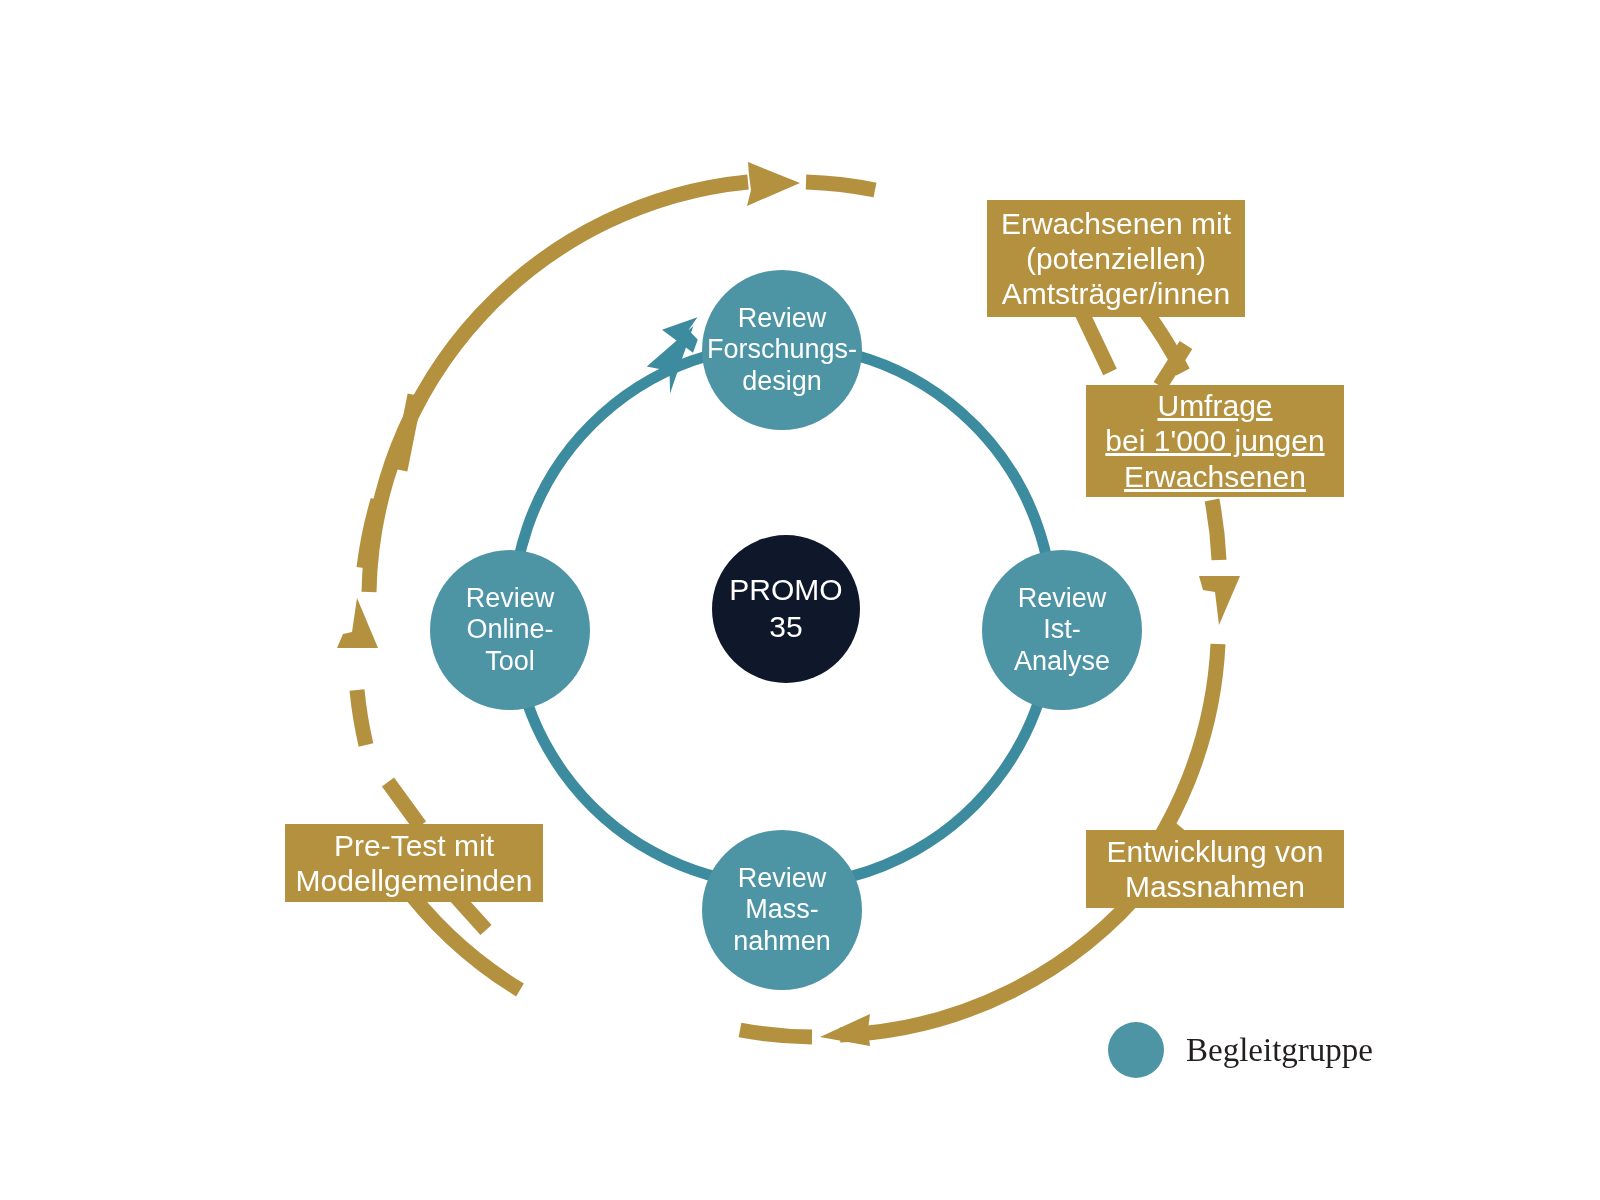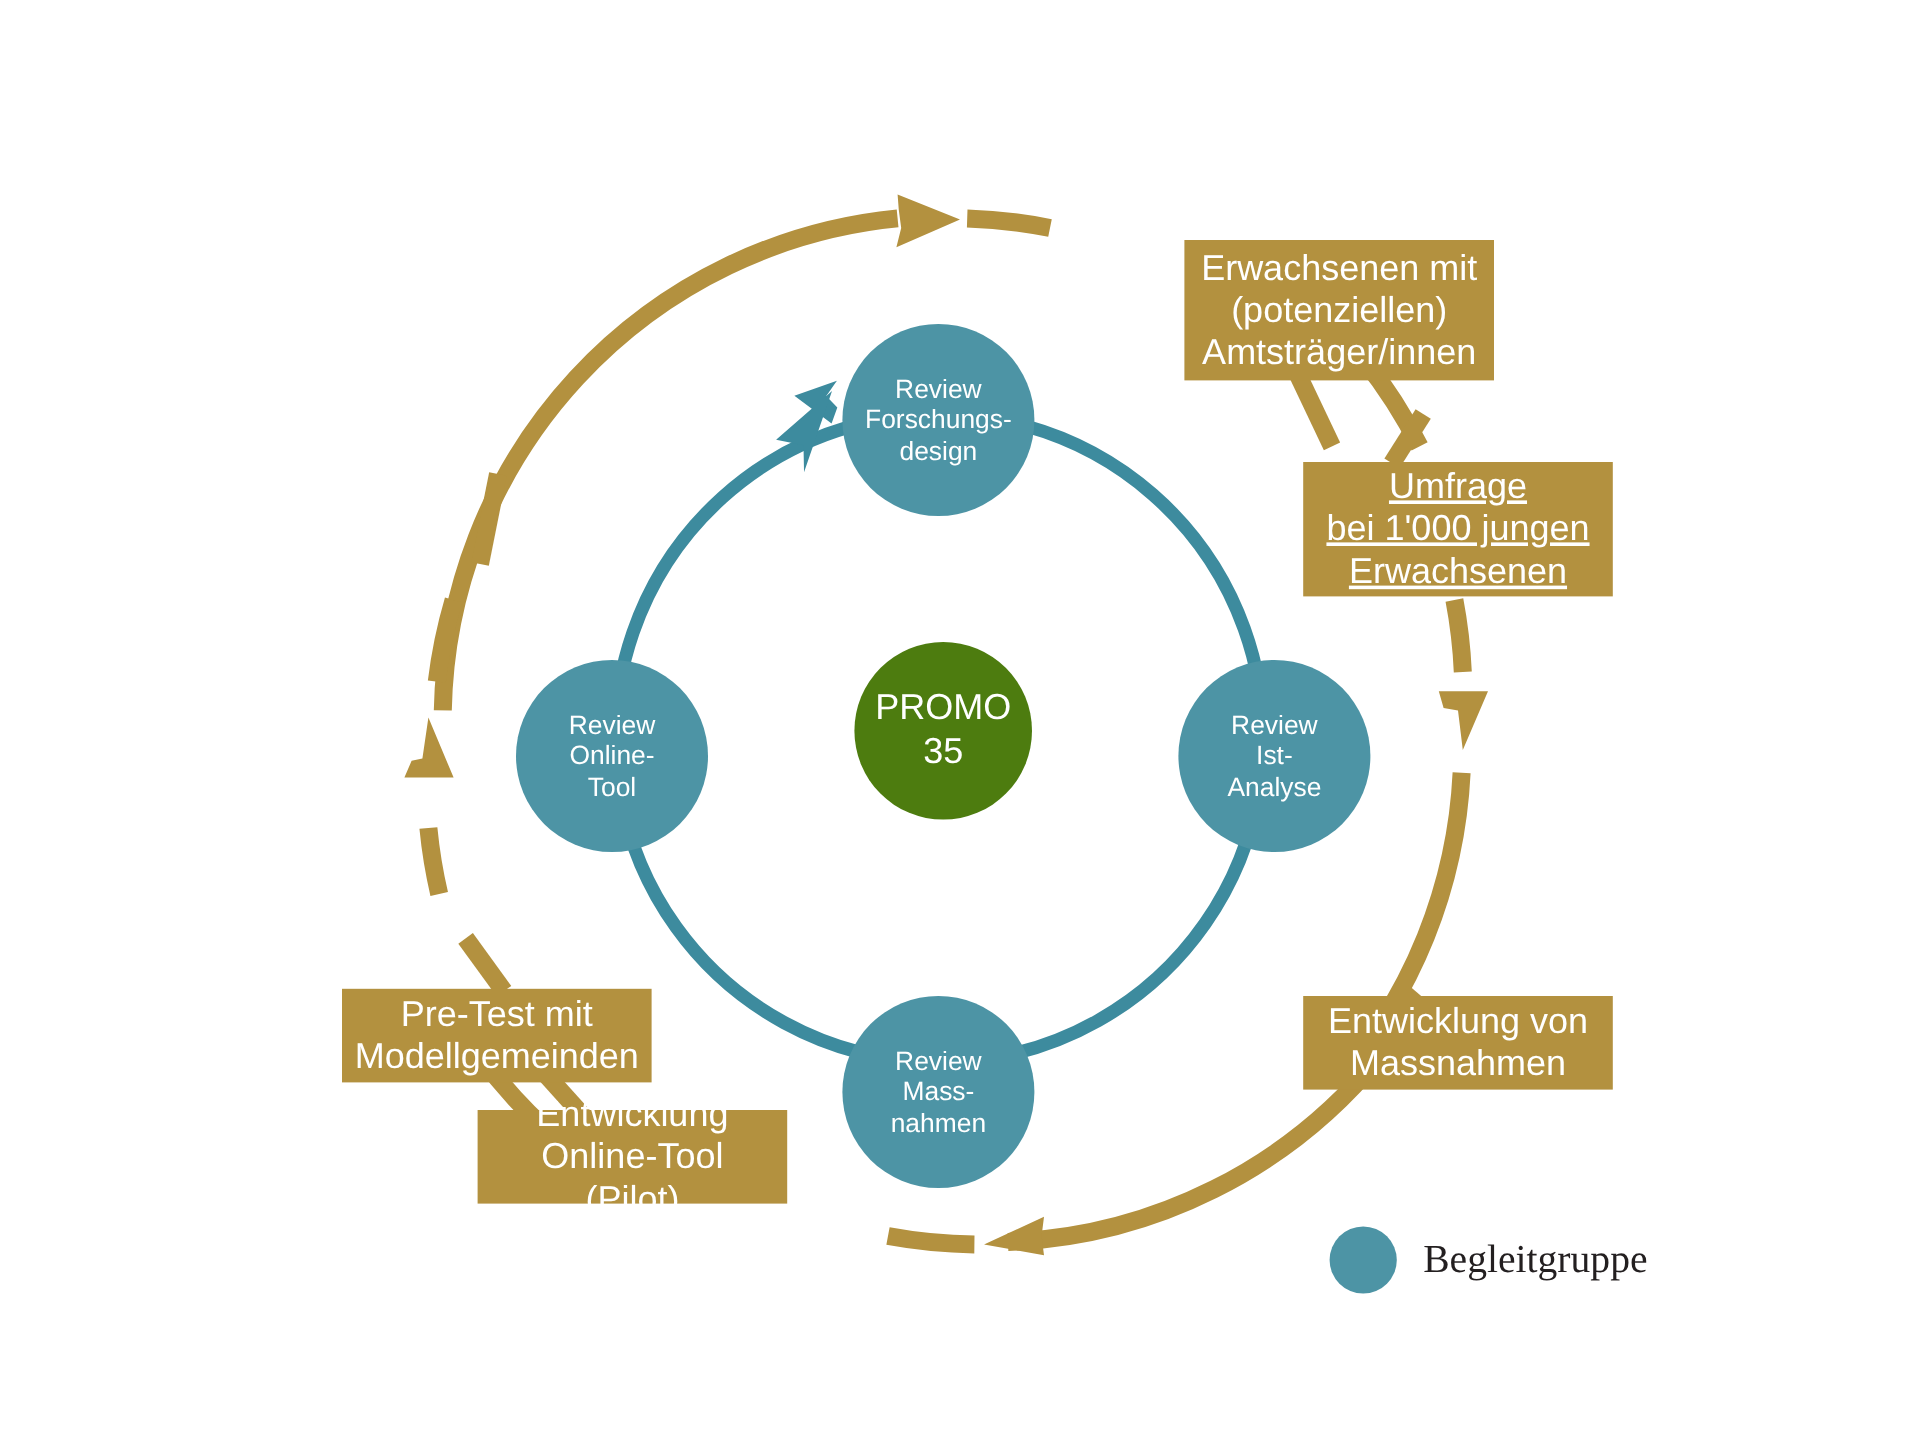--- a/index.html
+++ b/index.html
@@ -44,34 +44,34 @@
     white-space: pre-line;
     z-index: 6;
   }
 
   
   .node-circle {
     position: absolute;
     border-radius: 50%;
     background: #4d94a5;
     color: #ffffff;
-    font-size: 22px;
+    font-size: 27px;
     line-height: 1.16;
     text-align: center;
     display: flex;
     align-items: center;
     justify-content: center;
     white-space: pre-line;
     box-sizing: border-box;
     z-index: 5;
   }
   .node-center {
     position: absolute;
     border-radius: 50%;
-    background: #4d7c0f;
+    background: #0f172a;
     color: #ffffff;
     font-size: 30px;
     line-height: 1.22;
     text-align: center;
     display: flex;
     align-items: center;
     justify-content: center;
     white-space: pre-line;
     z-index: 5;
   }
@@ -191,22 +191,20 @@
 (potenziellen)
 Amtsträger/innen</div>
 
   <div class="callout" style="left:1086px; top:385px; width:258px; height:112px;text-decoration:underline;">Umfrage
 bei 1'000 jungen
 Erwachsenen</div>
 
   <div class="callout" style="left:1086px; top:830px; width:258px; height:78px;">Entwicklung von
 Massnahmen</div>
 
-  <div class="callout" style="left:398px; top:925px; width:258px; height:78px;">Entwicklung
-Online-Tool (Pilot)</div>
 
   <div class="callout" style="left:285px; top:824px; width:258px; height:78px;">Pre-Test mit
 Modellgemeinden</div>
 
 
   <div id="legend">
     <span class="swatch"></span>
     <span class="legend-label">Begleitgruppe</span>
   </div>
 

